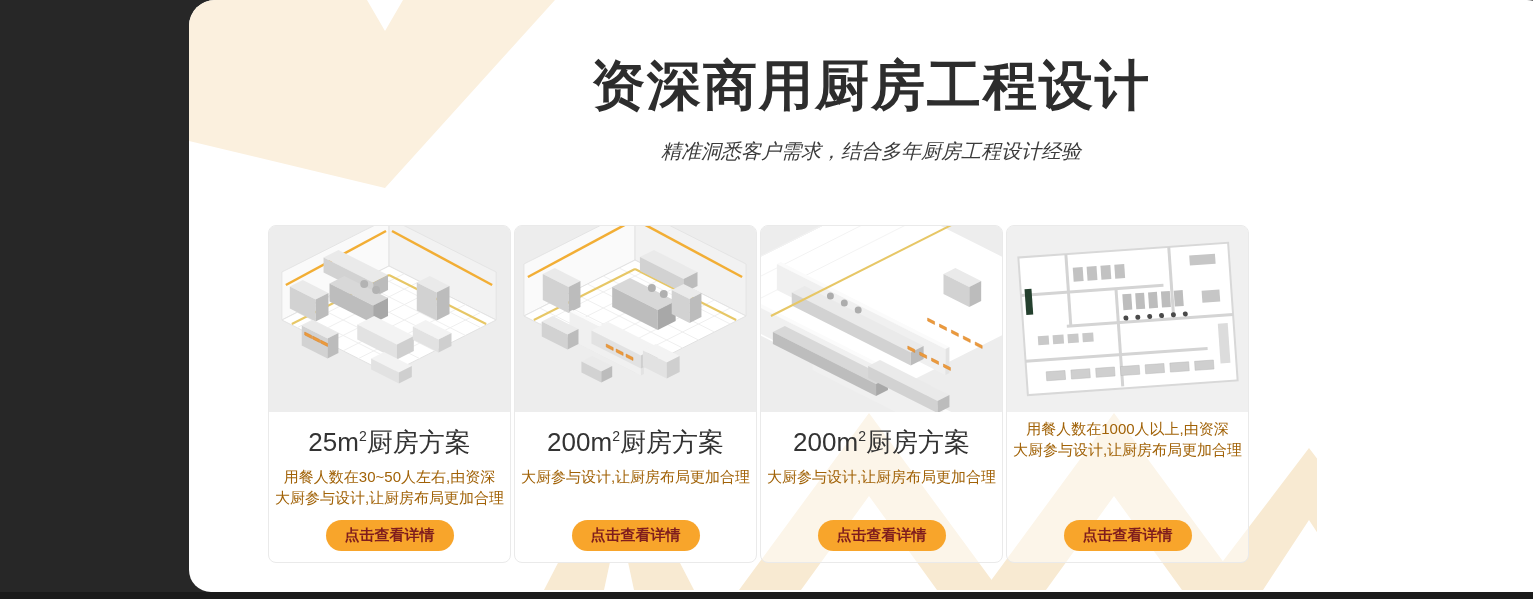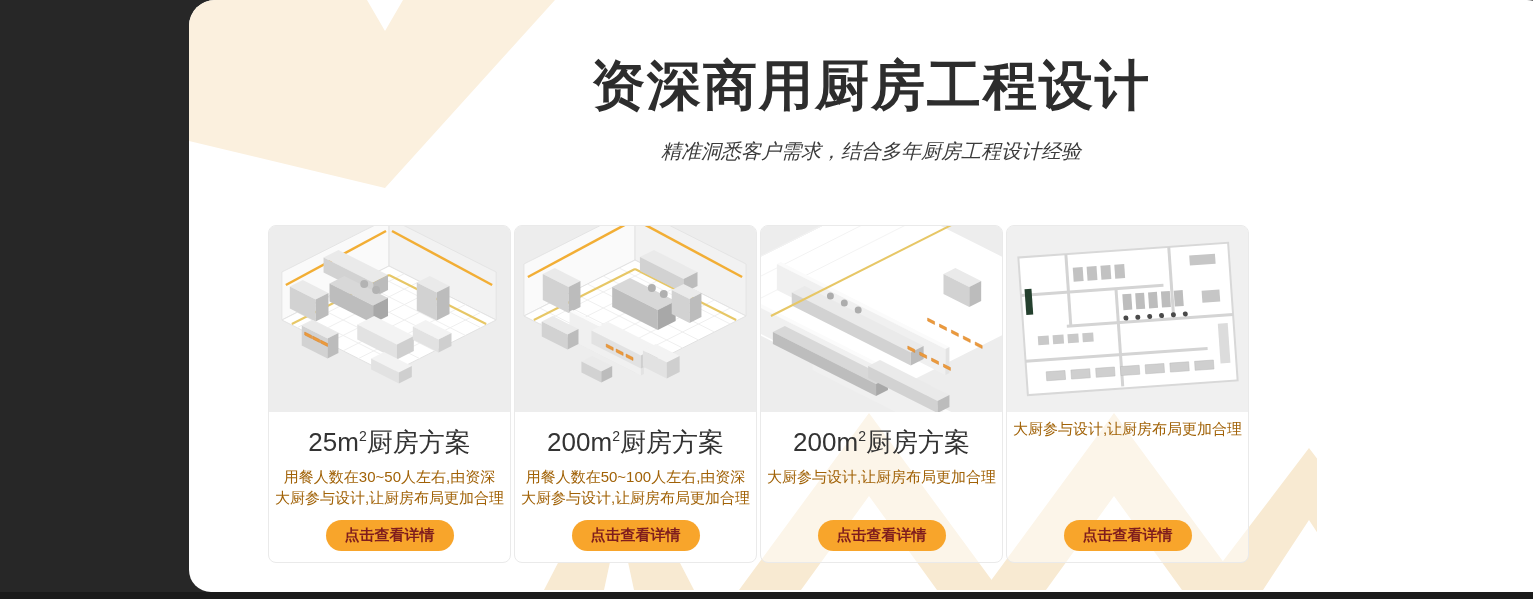--- a/index.html
+++ b/index.html
@@ -172,21 +172,20 @@
             <polygon points="78,130 98,140 87,145.5 67,135.5" fill="#eaeaea" stroke="none" stroke-width="0"></polygon>
             <polygon points="67,135.5 87,145.5 87,156.5 67,146.5" fill="#d2d2d2" stroke="none" stroke-width="0"></polygon>
             <polygon points="98,140 87,145.5 87,156.5 98,151" fill="#bcbcbc" stroke="none" stroke-width="0"></polygon>
             <polygon points="92,118 99,121.5 99,124.5 92,121" fill="#ec9a3b" stroke="#d9832a" stroke-width="0.5"></polygon>
             <polygon points="102,123 109,126.5 109,129.5 102,126" fill="#ec9a3b" stroke="#d9832a" stroke-width="0.5"></polygon>
             <polygon points="112,128 119,131.5 119,134.5 112,131" fill="#ec9a3b" stroke="#d9832a" stroke-width="0.5"></polygon>
           </svg>
       </div>
       <div class="card-title"><span>200m</span><sup>2</sup><span>厨房方案</span></div>
       <div class="card-desc">
-        <div>用餐人数在50~100人左右,由资深</div>
         <div>大厨参与设计,让厨房布局更加合理</div>
       </div>
       <button class="detail-btn">点击查看详情</button>
     </div>
 
     <div class="card translucent">
       <div class="card-img">
         <svg id="scene-2" width="241" height="186" viewBox="0 0 243 186" preserveAspectRatio="none">
             <rect x="0" y="0" width="243" height="186" fill="#ededed"></rect>
             <polygon points="-80,70 121,-30 322,70 121,170" fill="#ffffff" stroke="none" stroke-width="0"></polygon>
@@ -282,20 +281,21 @@
               <rect x="136" y="140" width="19" height="9" fill="#cfcfcf" stroke="#b8b8b8" stroke-width="0.5"></rect>
               <rect x="161" y="140" width="19" height="9" fill="#cfcfcf" stroke="#b8b8b8" stroke-width="0.5"></rect>
               <rect x="186" y="140" width="19" height="9" fill="#cfcfcf" stroke="#b8b8b8" stroke-width="0.5"></rect>
               <rect x="188" y="34" width="26" height="10" fill="#c6c6c6"></rect>
               <rect x="198" y="70" width="18" height="12" fill="#c6c6c6"></rect>
               <rect x="212" y="104" width="10" height="40" fill="#dcdcdc"></rect>
             </g>
           </svg>
       </div>
       <div class="card-desc">
+        <div>用餐人数在1000人以上,由资深</div>
         <div>大厨参与设计,让厨房布局更加合理</div>
       </div>
       <button class="detail-btn">点击查看详情</button>
     </div>
 
   </div>
 </div>
 
 <div class="bottom-strip"></div>
 

